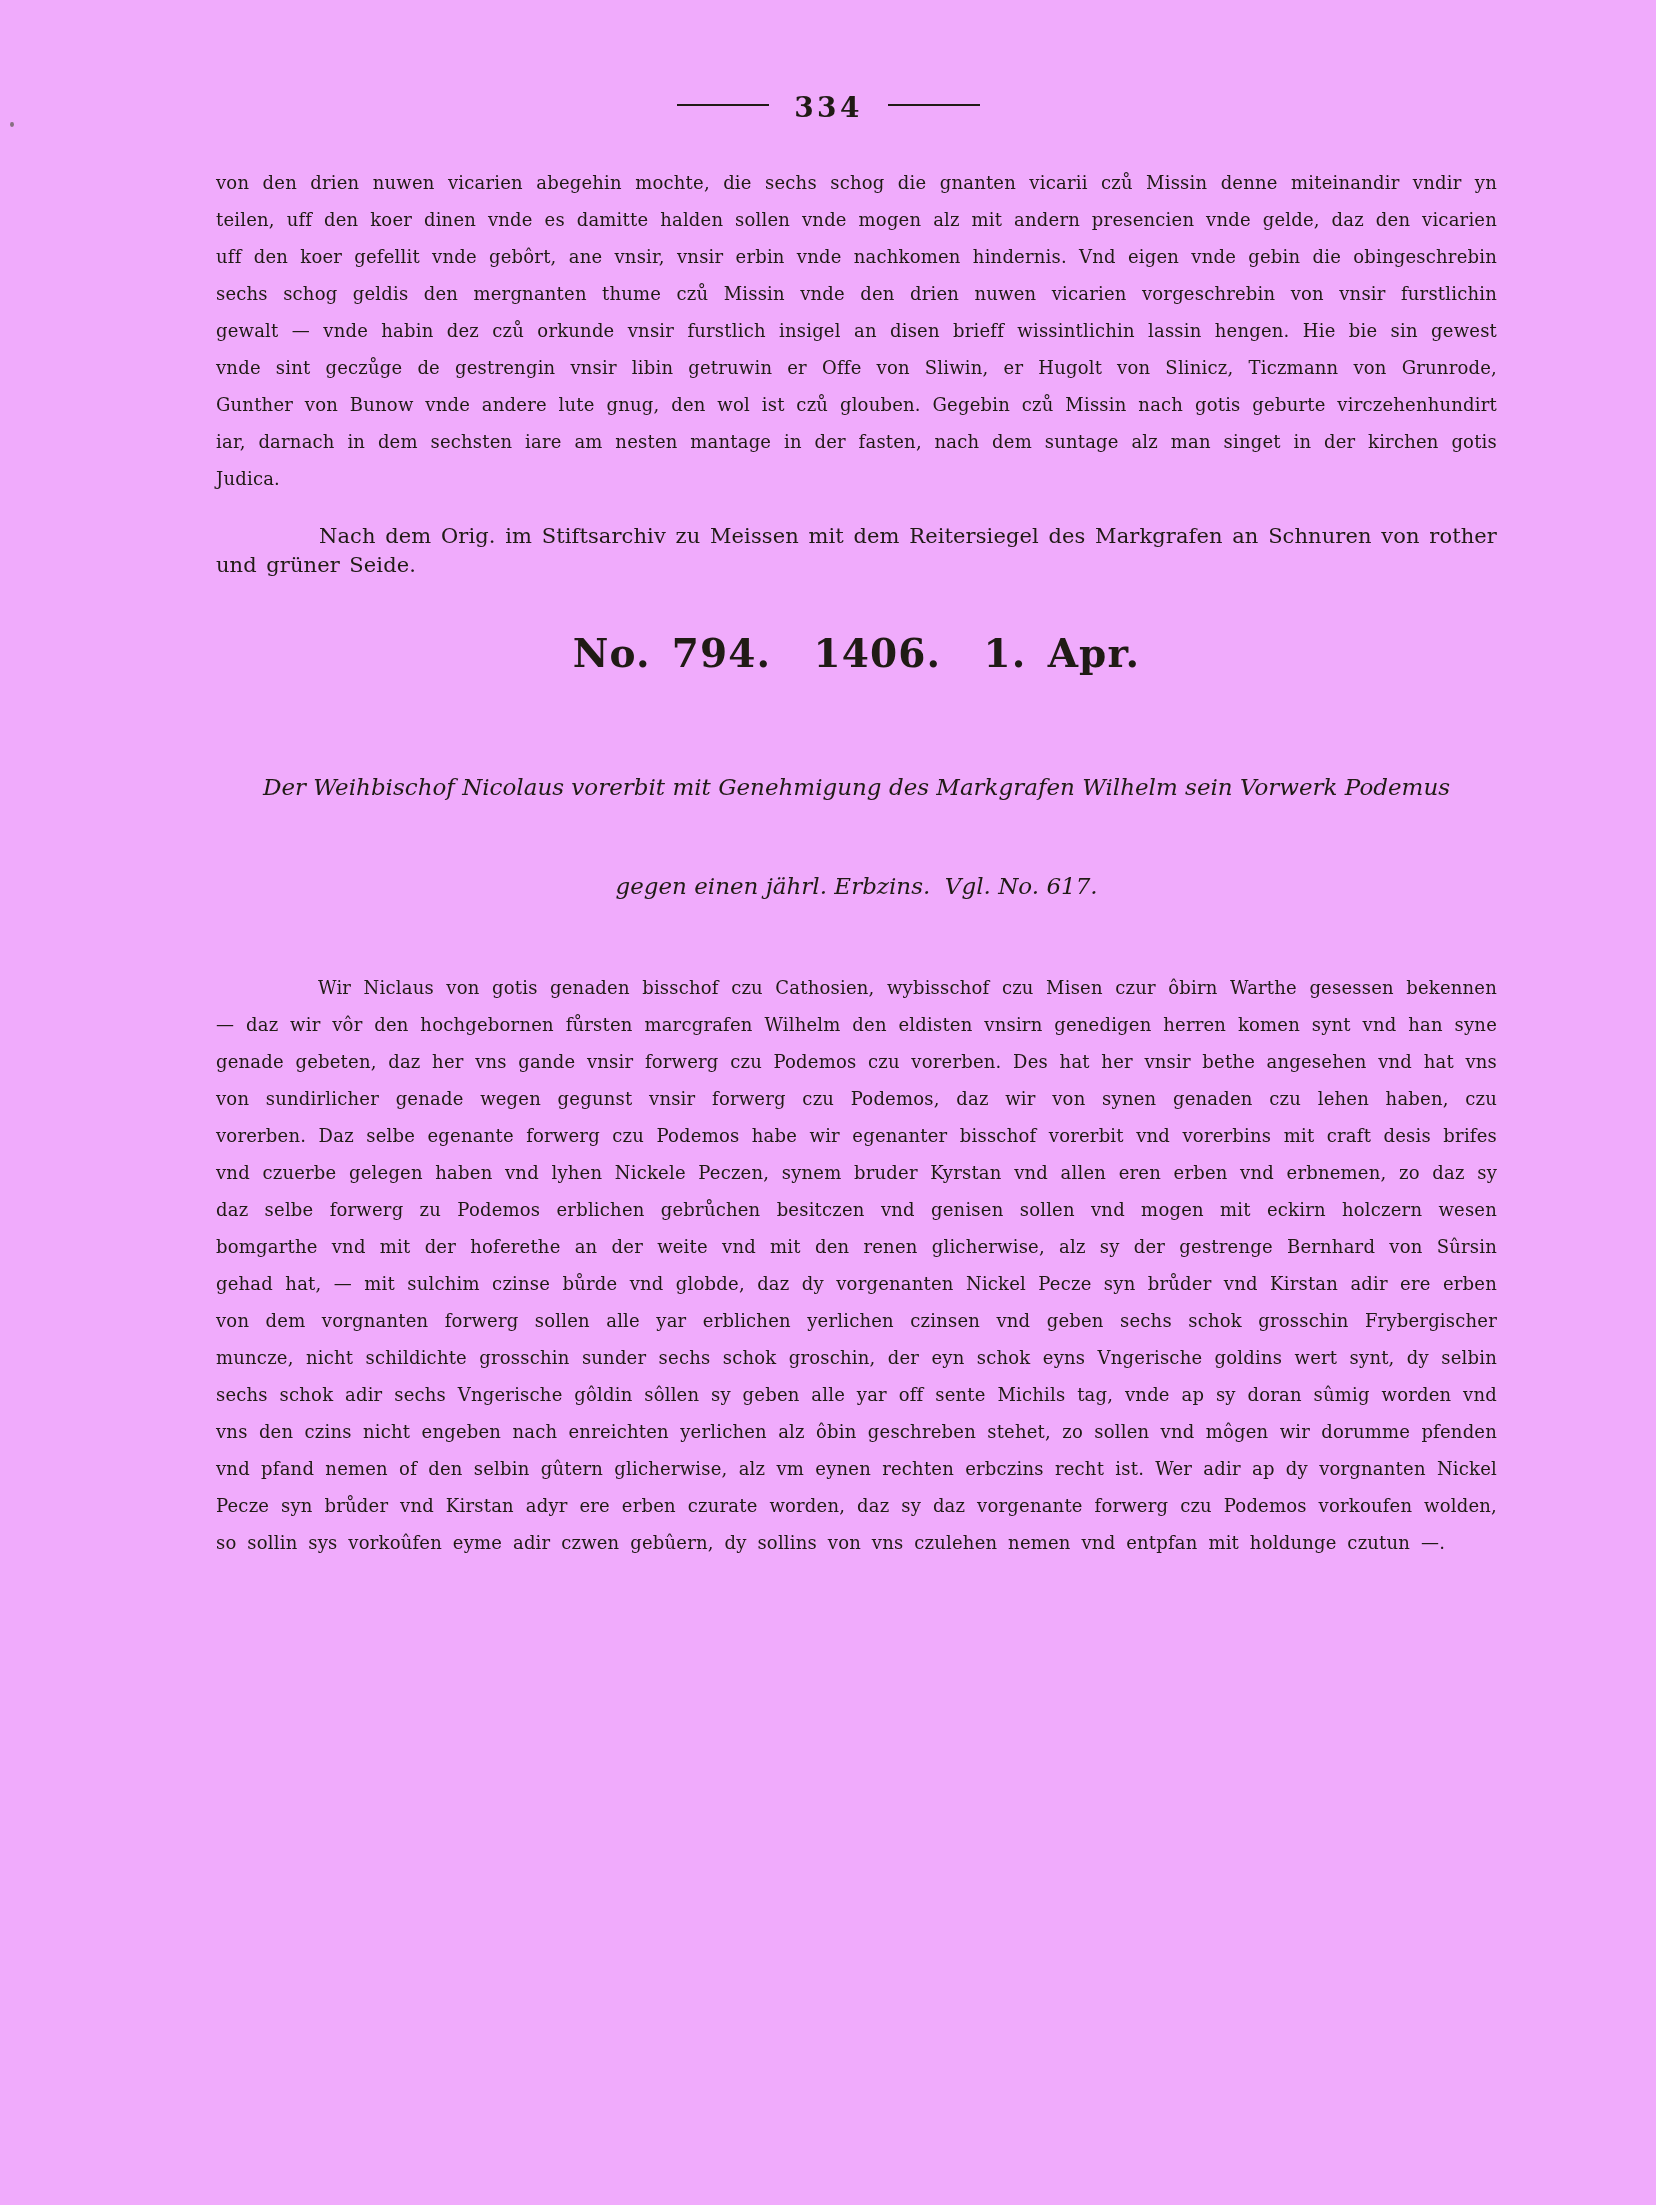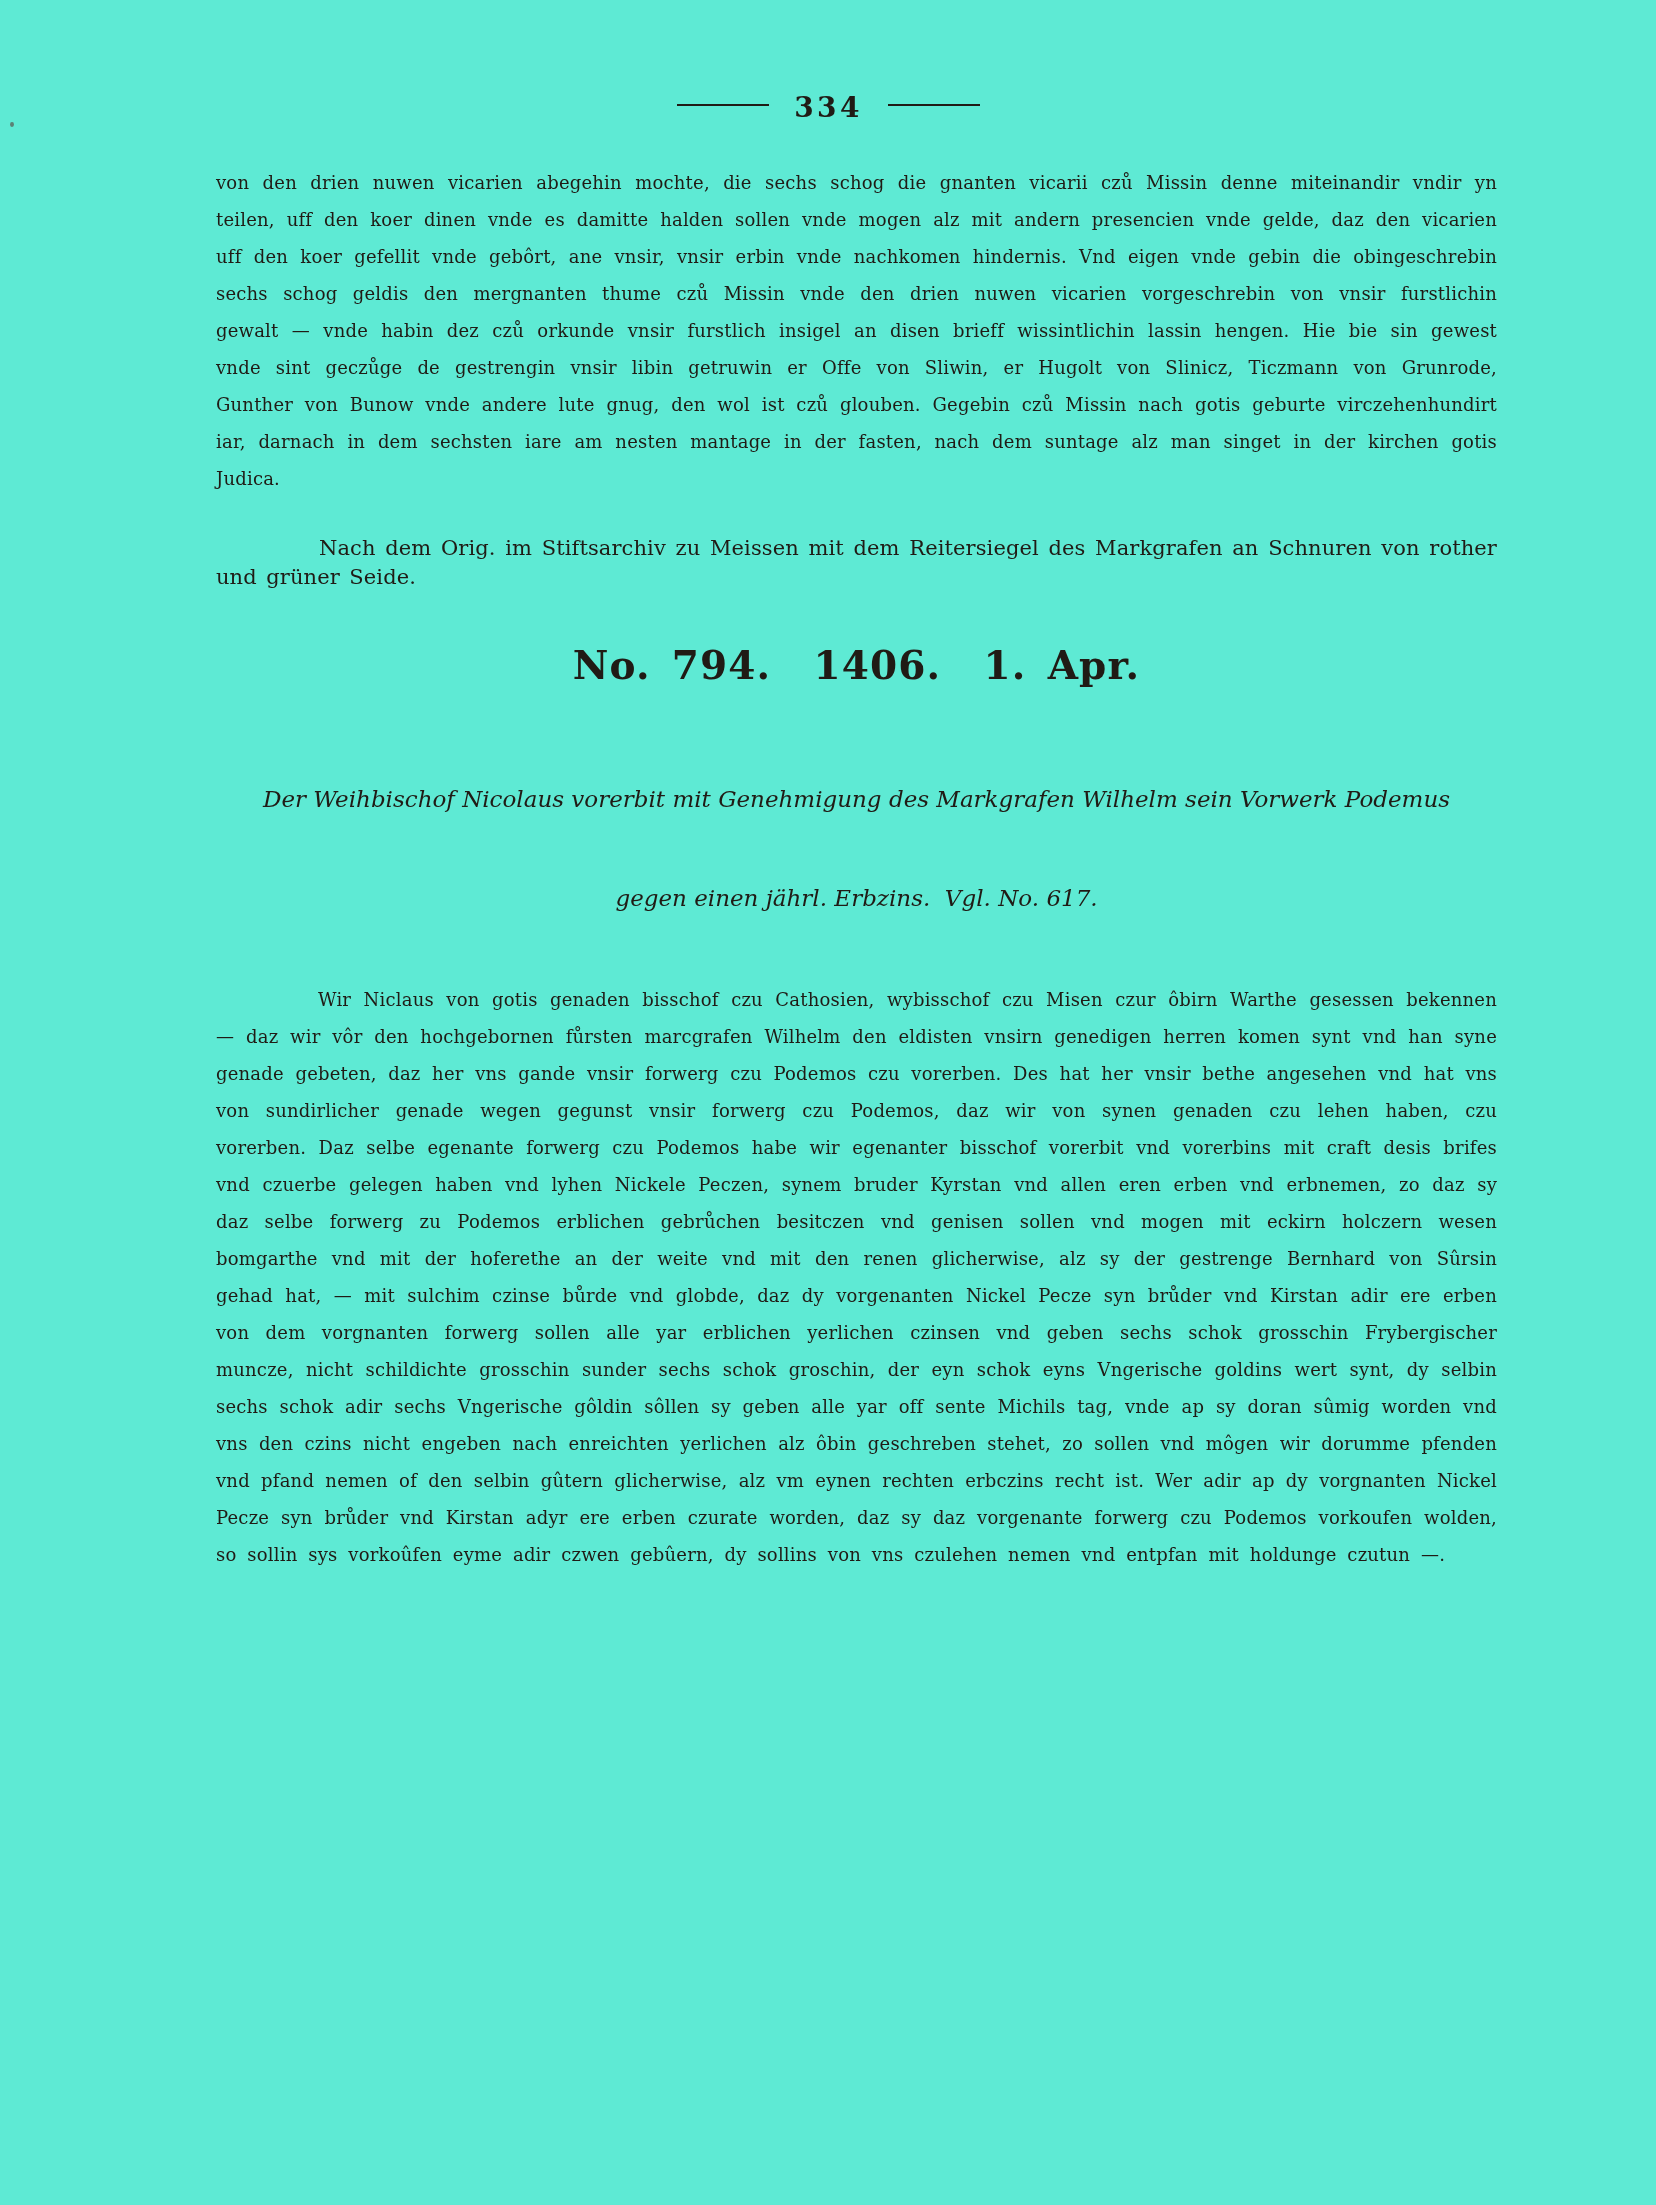--- a/index.html
+++ b/index.html
@@ -5,21 +5,21 @@
   * { margin: 0; padding: 0; box-sizing: border-box; }
   html, body { width: 1657px; height: 2205px; }
   body {
     background: #e8e6e1;
     font-family: "DejaVu Serif", "Liberation Serif", serif;
   }
   .page {
     position: relative;
     width: 1657px;
     height: 2205px;
-    background: #5eead4;
+    background: #f0abfc;
     color: #201b15;
     overflow: hidden;
   }
   .speck {
     position: absolute;
     left: 9.8px;
     top: 122px;
     width: 3.8px;
     height: 4.9px;
     background: #5a554d;
@@ -56,21 +56,21 @@
     width: 1281px;
   }
   .body-text {
     font-size: 18px;
     line-height: 37px;
     text-align: justify;
     word-spacing: 4.9px;
     letter-spacing: 0.2px;
   }
   .source-note {
-    margin-top: 37px;
+    margin-top: 25px;
     font-size: 21px;
     line-height: 29px;
     text-align: justify;
     text-indent: 103px;
     word-spacing: 2.7px;
     letter-spacing: 0.1px;
   }
   .charter-heading {
     margin-top: 50px;
     font-size: 39px;

